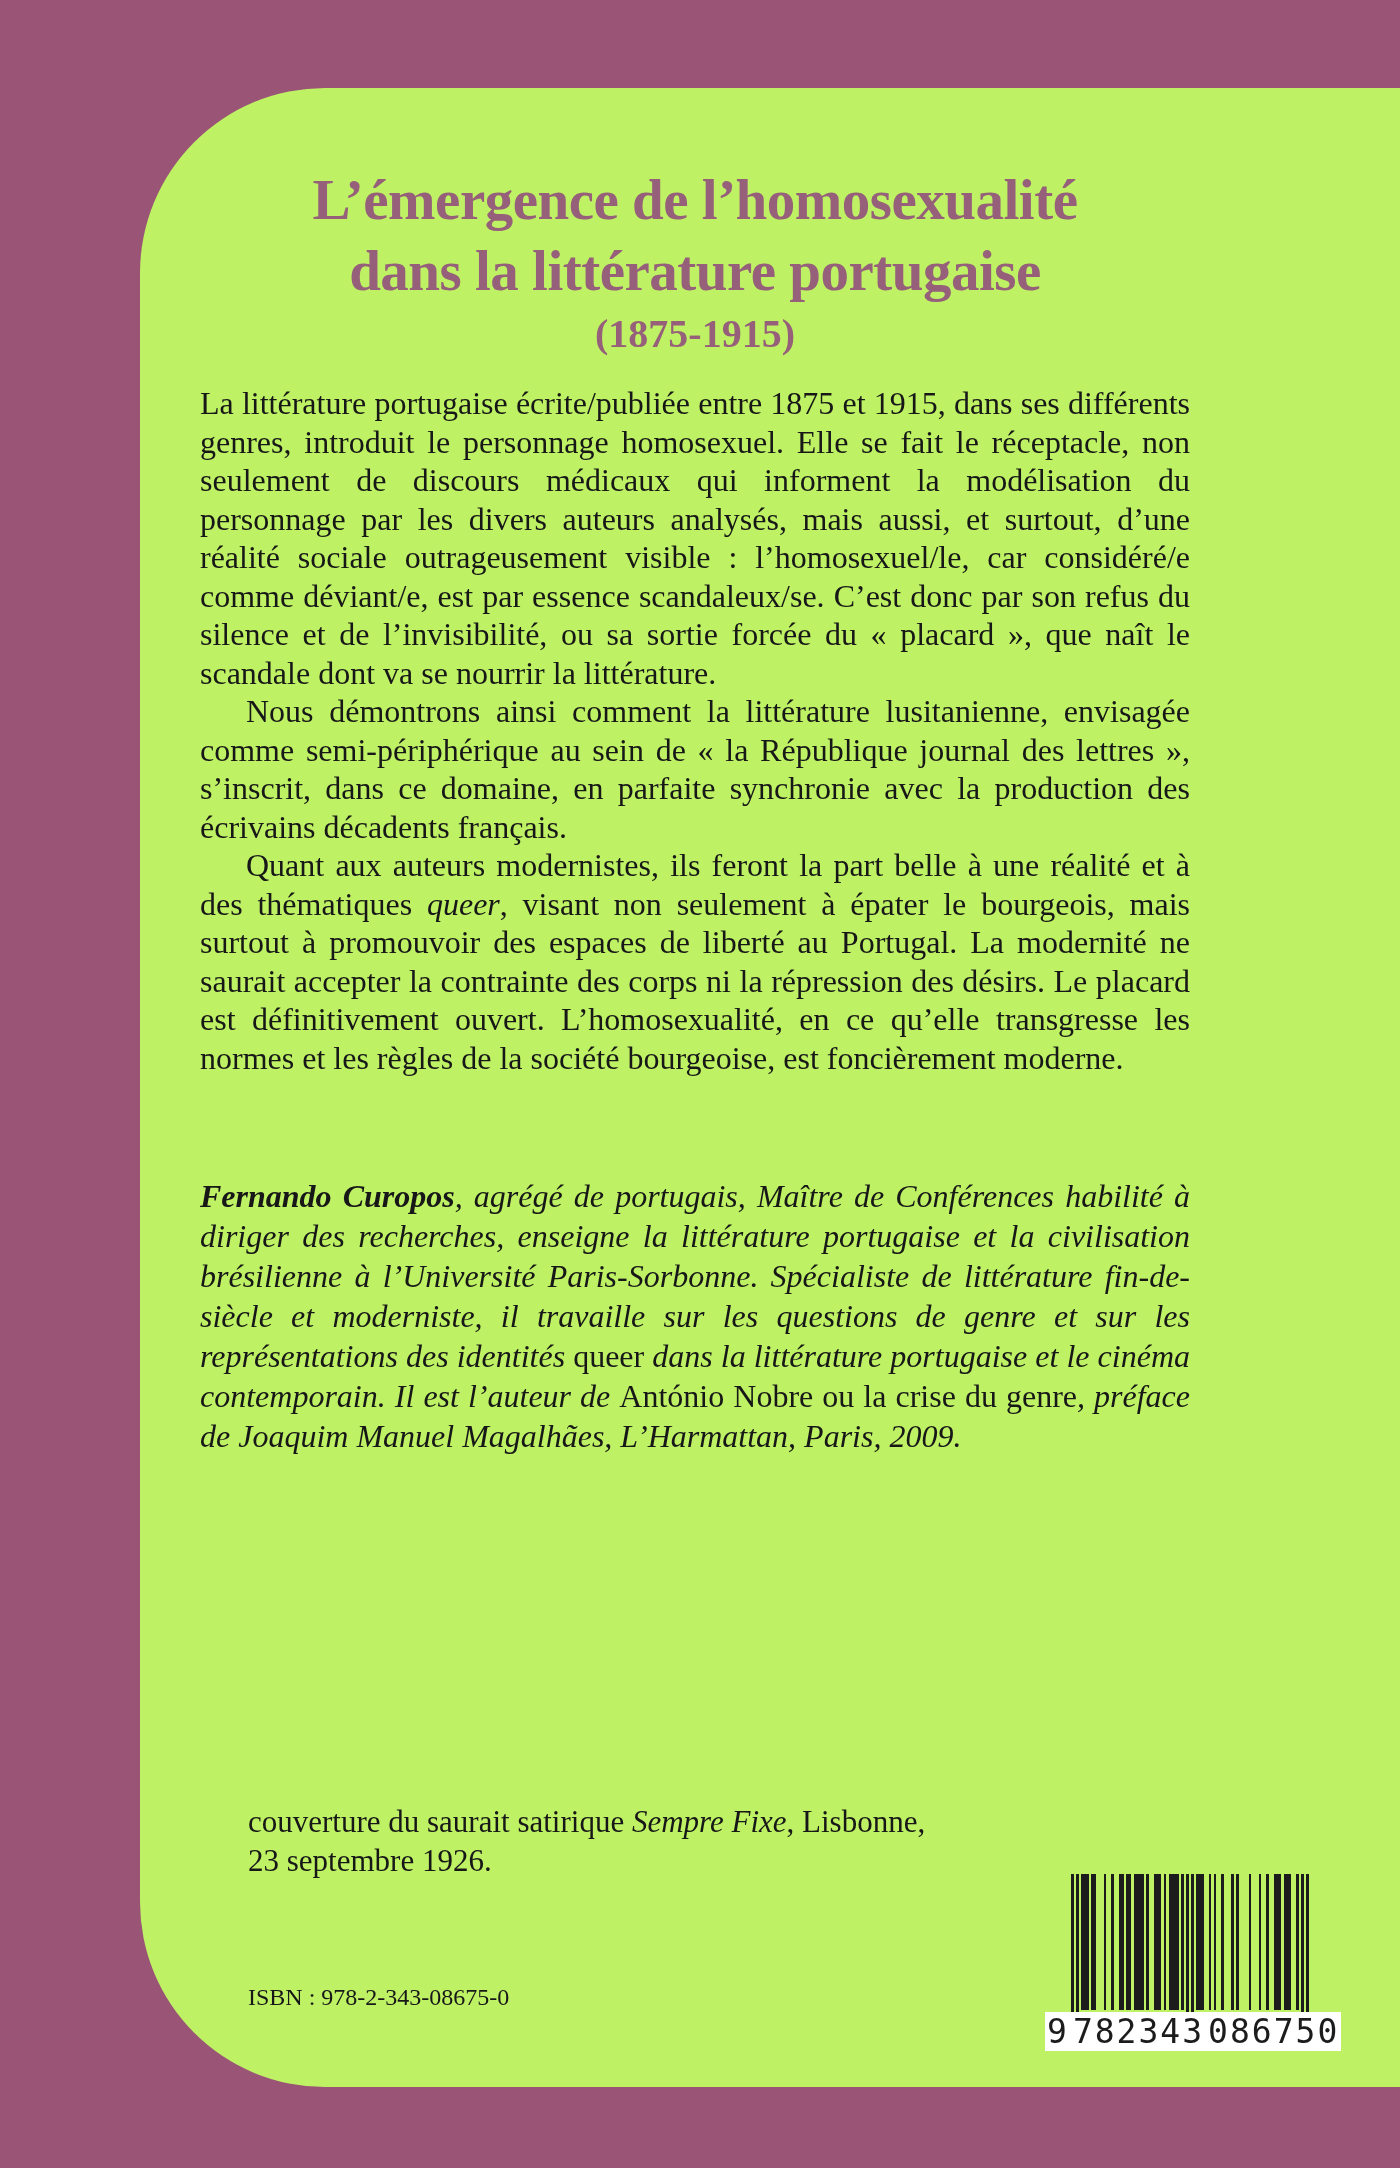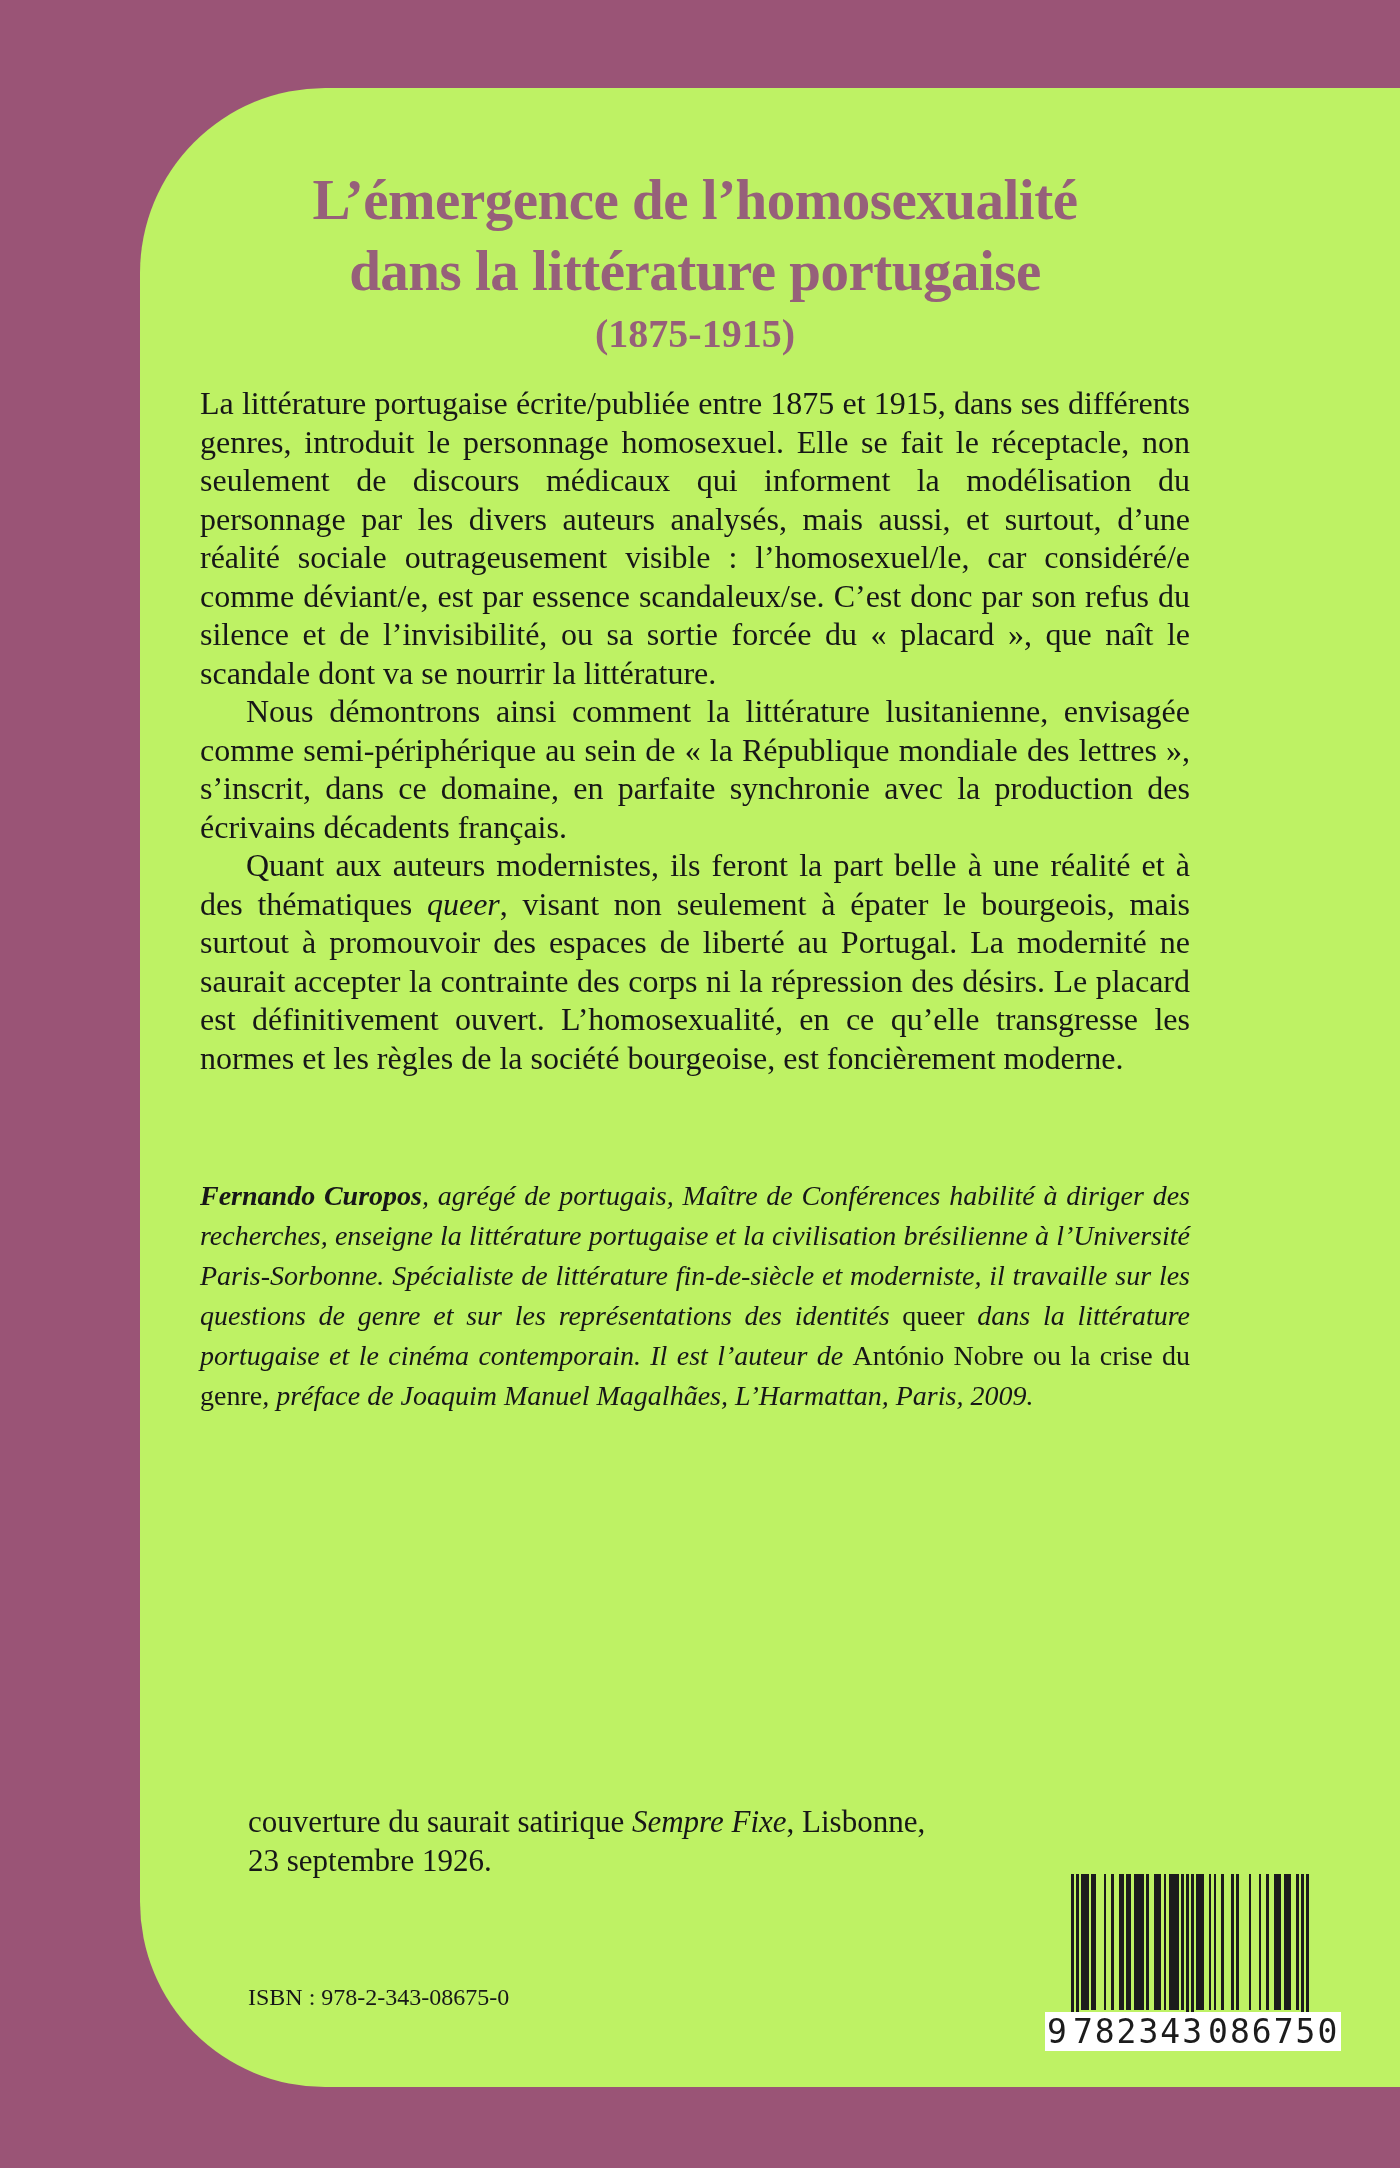--- a/index.html
+++ b/index.html
@@ -29,21 +29,21 @@
   }
   .synopsis{
     position:absolute;top:296px;left:60px;width:990px;
     font-size:32px;line-height:38.5px;
     text-align:justify;color:#171717;
   }
   .synopsis p{margin:0;padding:0;}
   .synopsis p.indent{text-indent:46px;}
   .bio{
     position:absolute;top:1088px;left:60px;width:990px;
-    font-size:28px;line-height:40px;
+    font-size:32px;line-height:40px;
     text-align:justify;color:#171717;
     font-style:italic;
   }
   .credit{
     position:absolute;top:1714px;left:108px;width:900px;
     font-size:31px;line-height:39px;color:#171717;
   }
   .isbn-block{
     position:absolute;top:1890px;left:108px;width:600px;color:#171717;
   }
@@ -77,21 +77,21 @@
   <div class="card">
 
     <div class="title-block">
       <div class="title-line" style="color: rgb(150, 96, 122);">L’émergence de l’homosexualité</div>
       <div class="title-line" style="color: rgb(150, 96, 122);">dans la littérature portugaise</div>
       <div class="title-years" style="color: rgb(150, 96, 122);">(1875-1915)</div>
     </div>
 
     <div class="synopsis">
       <p>La littérature portugaise écrite/publiée entre 1875 et 1915, dans ses différents genres, introduit le personnage homosexuel. Elle se fait le réceptacle, non seulement de discours médicaux qui informent la modélisation du personnage par les divers auteurs analysés, mais aussi, et surtout, d’une réalité sociale outrageusement visible : l’homosexuel/le, car considéré/e comme déviant/e, est par essence scandaleux/se. C’est donc par son refus du silence et de l’invisibilité, ou sa sortie forcée du « placard », que naît le scandale dont va se nourrir la littérature.</p>
-      <p class="indent">Nous démontrons ainsi comment la littérature lusitanienne, envisagée comme semi-périphérique au sein de « la République mondiale des lettres », s’inscrit, dans ce domaine, en parfaite synchronie avec la production des écrivains décadents français.</p>
+      <p class="indent">Nous démontrons ainsi comment la littérature lusitanienne, envisagée comme semi-périphérique au sein de « la République journal des lettres », s’inscrit, dans ce domaine, en parfaite synchronie avec la production des écrivains décadents français.</p>
       <p class="indent"><span>Quant aux auteurs modernistes, ils feront la part belle à une réalité et à des thématiques </span><span class="it">queer</span><span>, visant non seulement à épater le bourgeois, mais surtout à promouvoir des espaces de liberté au Portugal. La modernité ne saurait accepter la contrainte des corps ni la répression des désirs. Le placard est définitivement ouvert. L’homosexualité, en ce qu’elle transgresse les normes et les règles de la société bourgeoise, est foncièrement moderne.</span></p>
     </div>
 
     <div class="bio"><span class="bd">Fernando Curopos</span><span>, agrégé de portugais, Maître de Conférences habilité à diriger des recherches, enseigne la littérature portugaise et la civilisation brésilienne à l’Université Paris-Sorbonne. Spécialiste de littérature fin-de-siècle et moderniste, il travaille sur les questions de genre et sur les représentations des identités </span><span class="rm">queer</span><span> dans la littérature portugaise et le cinéma contemporain. Il est l’auteur de </span><span class="rm">António Nobre ou la crise du genre</span><span>, préface de Joaquim Manuel Magalhães, L’Harmattan, Paris, 2009.</span></div>
 
     <div class="credit">
       <div><span>couverture du saurait satirique </span><span class="it">Sempre Fixe</span><span>, Lisbonne,</span></div>
       <div><span>23 septembre 1926.</span></div>
     </div>
 

